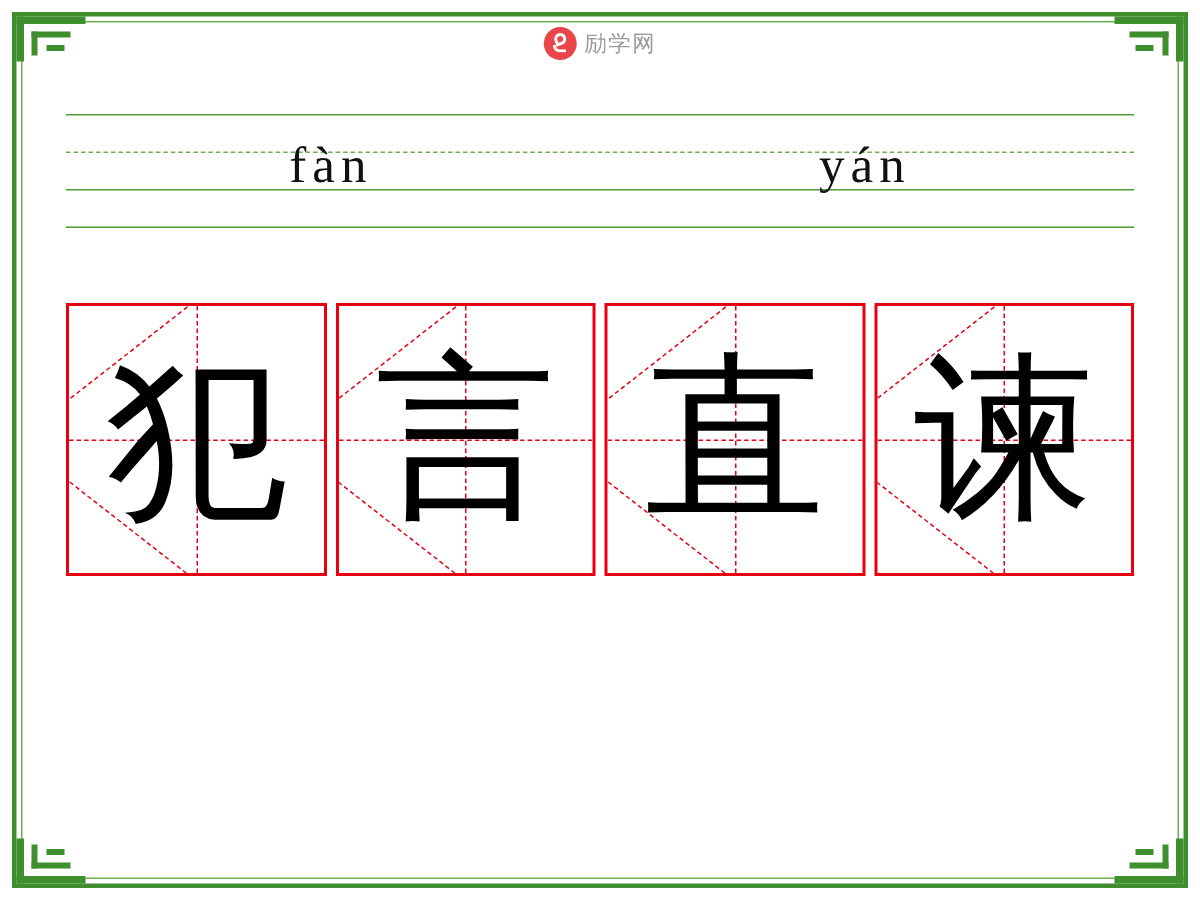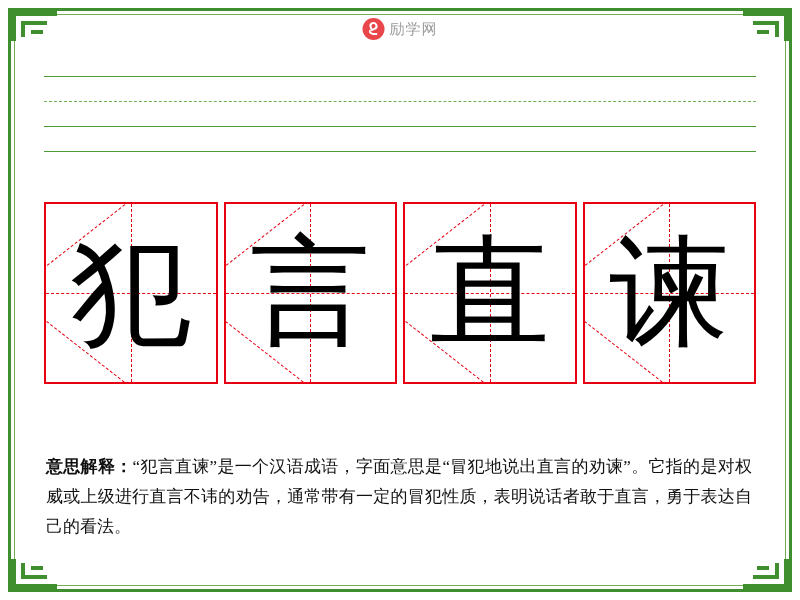--- a/index.html
+++ b/index.html
@@ -246,20 +246,22 @@
     <span class="logo-mark"></span>
     <span class="logo-text">励学网</span>
   </div>
 
   <div class="pinyin-block">
     <div class="staff-line l1"></div>
     <div class="staff-line l2"></div>
     <div class="staff-line l3"></div>
     <div class="staff-line l4"></div>
     <div class="pinyin-row">
+      <span class="pinyin-syl">fàn</span>
+      <span class="pinyin-syl">yán</span>
     </div>
   </div>
 
   <div class="chars-block">
 
     <div class="cell">
       <div class="h"></div>
       <div class="v"></div>
       <div class="d d1" style="transform: translate(-50%,0) rotate(38deg);"></div>
       <div class="d d1" style="transform: translate(-50%,0) rotate(-38deg);"></div>
@@ -289,17 +291,14 @@
       <div class="h"></div>
       <div class="v"></div>
       <div class="d d1" style="transform: translate(-50%,0) rotate(38deg);"></div>
       <div class="d d1" style="transform: translate(-50%,0) rotate(-38deg);"></div>
 
       <div class="glyph">谏</div>
     </div>
 
   </div>
 
-  <div class="explain">
-    <b>意思解释：</b><span>“犯言直谏”是一个汉语成语，字面意思是“冒犯地说出直言的劝谏”。它指的是对权威或上级进行直言不讳的劝告，通常带有一定的冒犯性质，表明说话者敢于直言，勇于表达自己的看法。</span>
-  </div>
 
 </div>
 
 </body></html>

